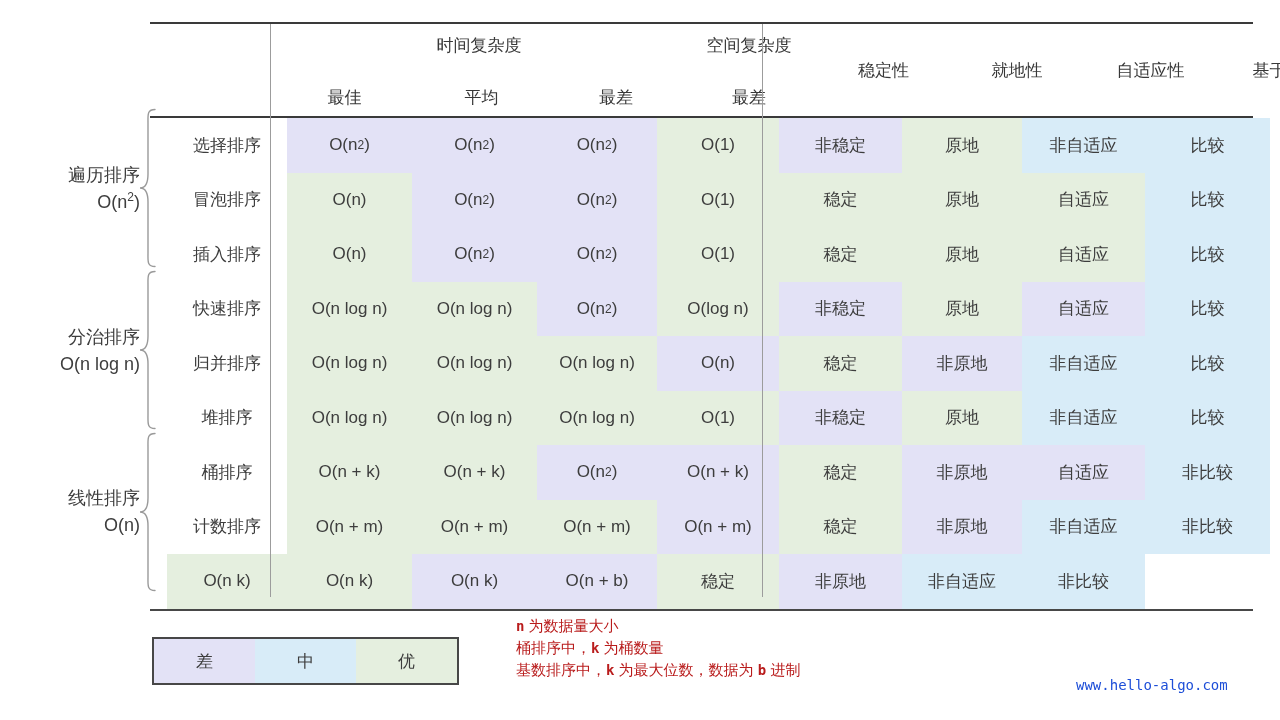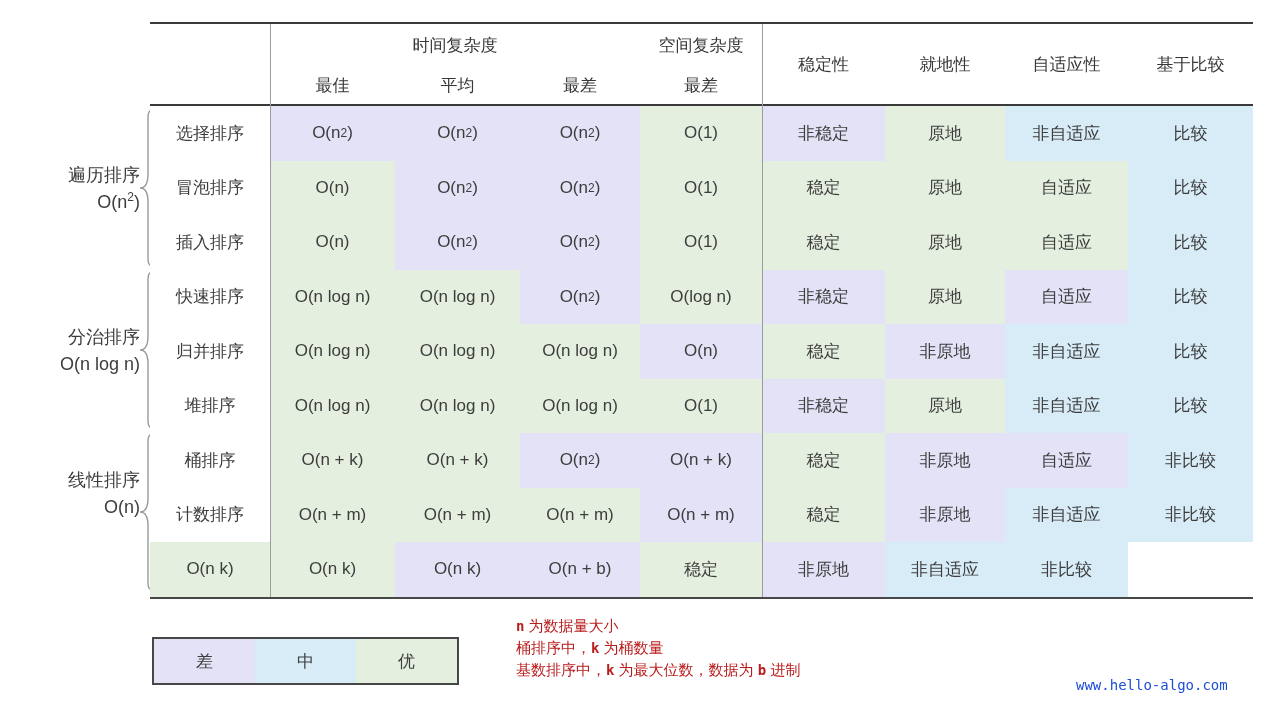--- a/index.html
+++ b/index.html
@@ -7,24 +7,24 @@
           font-family:"Liberation Sans","DejaVu Sans",sans-serif;color:#3a3a3a;}
 
   
   .group-label{position:absolute;left:0;width:140px;height:60px;display:flex;flex-direction:column;
                align-items:flex-end;justify-content:center;font-size:18px;line-height:27px;color:#3d3d3d;}
   .brace{position:absolute;left:137px;width:20px;}
 
   
   .table{position:absolute;left:150px;top:22px;width:1103px;border-top:2px solid #3a3a3a;}
   .thead{display:grid;grid-template-columns:120px 125px 125px 120px 122px 123px 120px 123px 125px;
-         grid-template-rows:42px 38px;border-bottom:2px solid #3a3a3a;}
+         grid-template-rows:42px 38px;border-bottom:2px solid #3a3a3a;gap:12px;}
   .hcell{display:flex;align-items:center;justify-content:center;font-size:17px;color:#383838;}
   .tbody{border-bottom:2.5px solid #474747;}
-  .trow{display:grid;grid-template-columns:120px 125px 125px 120px 122px 123px 120px 123px 125px;height:54.5px;}
+  .trow{display:grid;grid-template-columns:120px 125px 125px 120px 122px 123px 120px 123px 125px;height:54.5px;padding-left:17px;}
   .cell{display:flex;align-items:center;justify-content:center;font-size:17px;color:#3d3d3d;}
   .cell sup,.group-label sup{font-size:12px;line-height:0;}
   .name{background:#fff;}
   .lv-bad{background:var(--c-bad);}
   .lv-mid{background:var(--c-mid);}
   .lv-good{background:var(--c-good);}
   .vline{position:absolute;top:0;width:1px;background:#9c9c9c;z-index:3;}
 
   
   .legend{position:absolute;left:152px;top:637px;border:2px solid #474747;display:flex;}
@@ -45,21 +45,21 @@
 <div class="canvas">
 
   <div class="group-label" style="top:159px">
     <div>遍历排序</div>
     <div>O(n<sup>2</sup>)</div>
   </div>
   <div class="group-label" style="top:321px">
     <div>分治排序</div>
     <div>O(n log n)</div>
   </div>
-  <div class="group-label" style="top:464px">
+  <div class="group-label" style="top:482px">
     <div>线性排序</div>
     <div>O(n)</div>
   </div>
 
   <svg class="brace" style="top:108px" width="20" height="160" viewBox="0 0 20 160">
     <path d="M18,1.5 C10,1.5 11,7 11,15 L11,66 C11,75 8,80 3,80 C8,80 11,85 11,94 L11,145 C11,153 10,158.5 18,158.5" fill="none" stroke="#9a9a9a" stroke-width="1.4" stroke-linecap="round"></path>
   </svg>
   <svg class="brace" style="top:270px" width="20" height="160" viewBox="0 0 20 160">
     <path d="M18,1.5 C10,1.5 11,7 11,15 L11,66 C11,75 8,80 3,80 C8,80 11,85 11,94 L11,145 C11,153 10,158.5 18,158.5" fill="none" stroke="#9a9a9a" stroke-width="1.4" stroke-linecap="round"></path>
   </svg>

